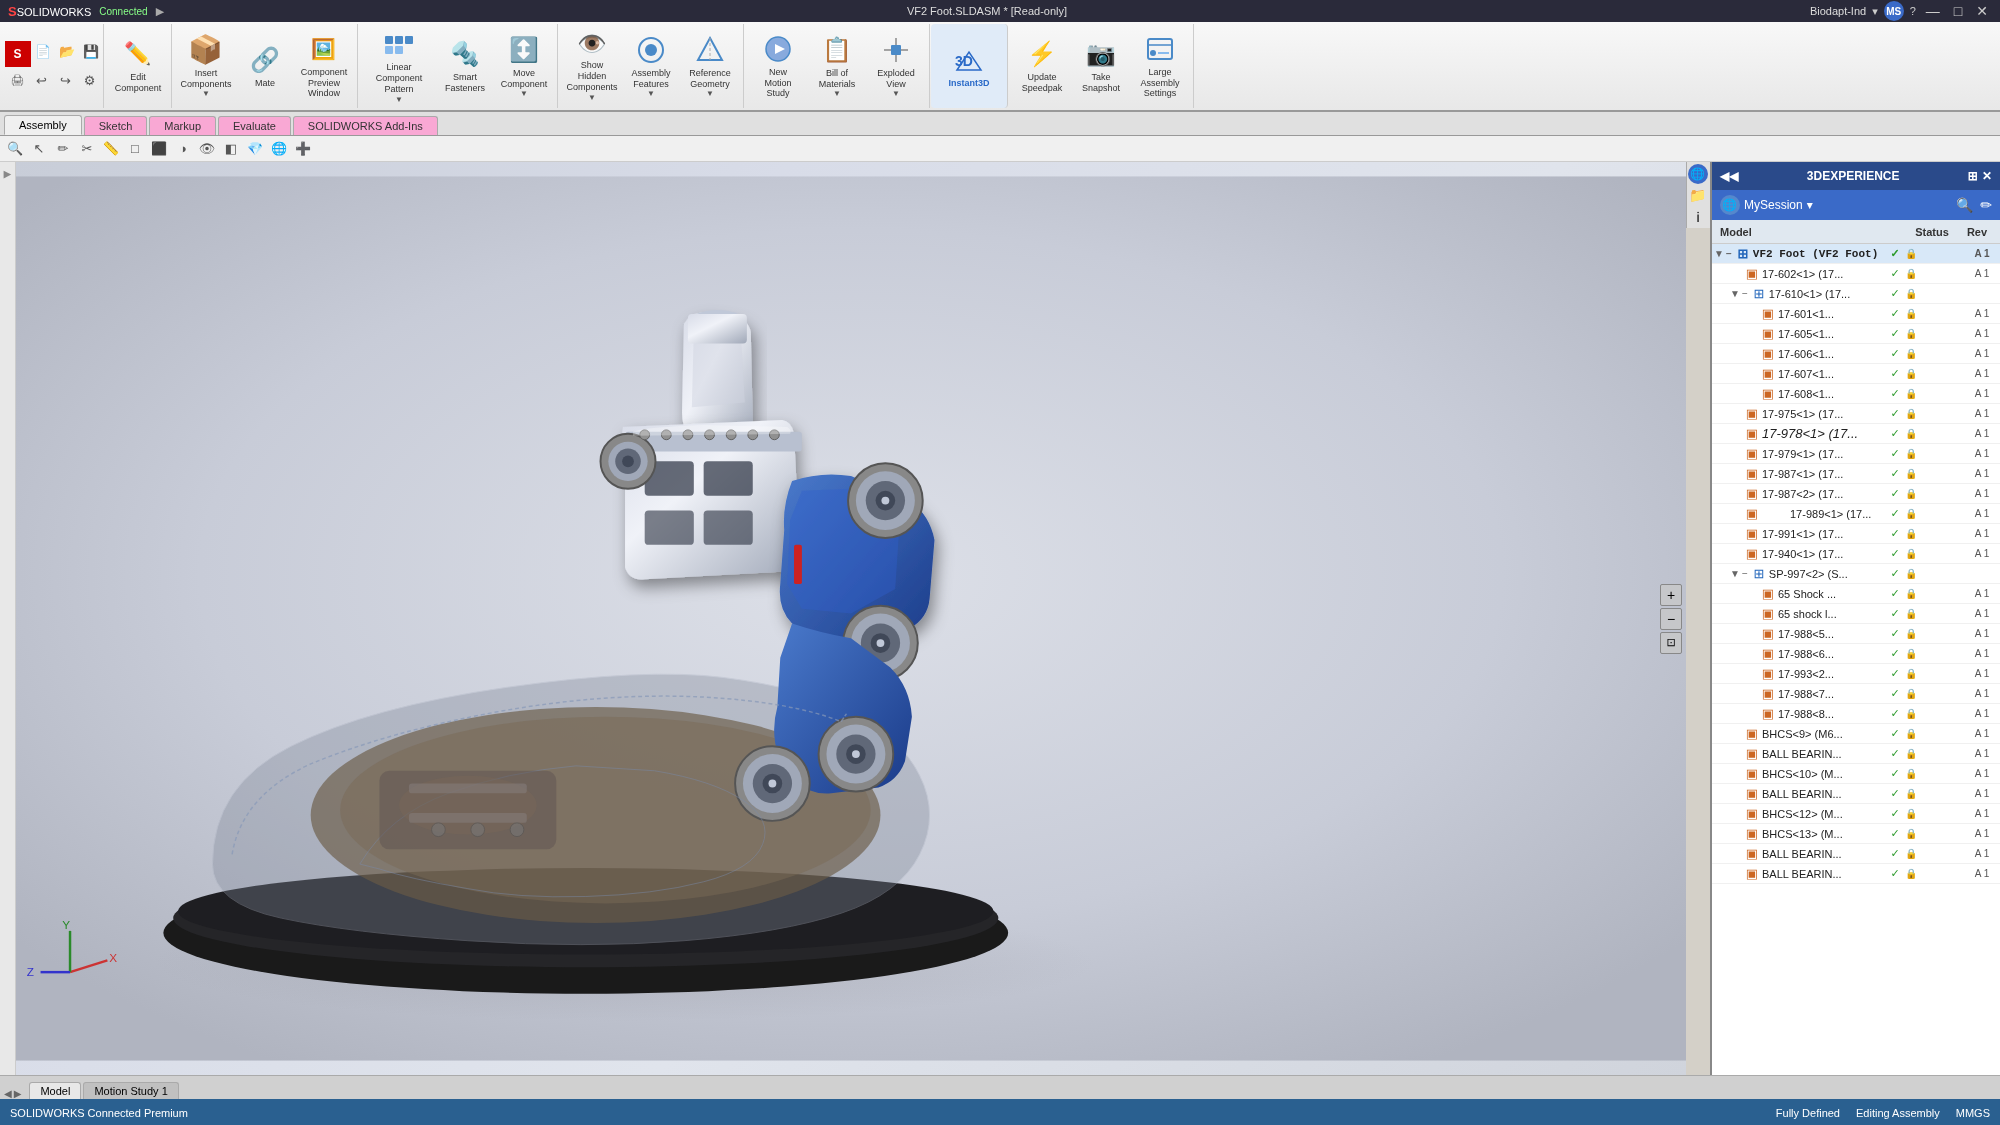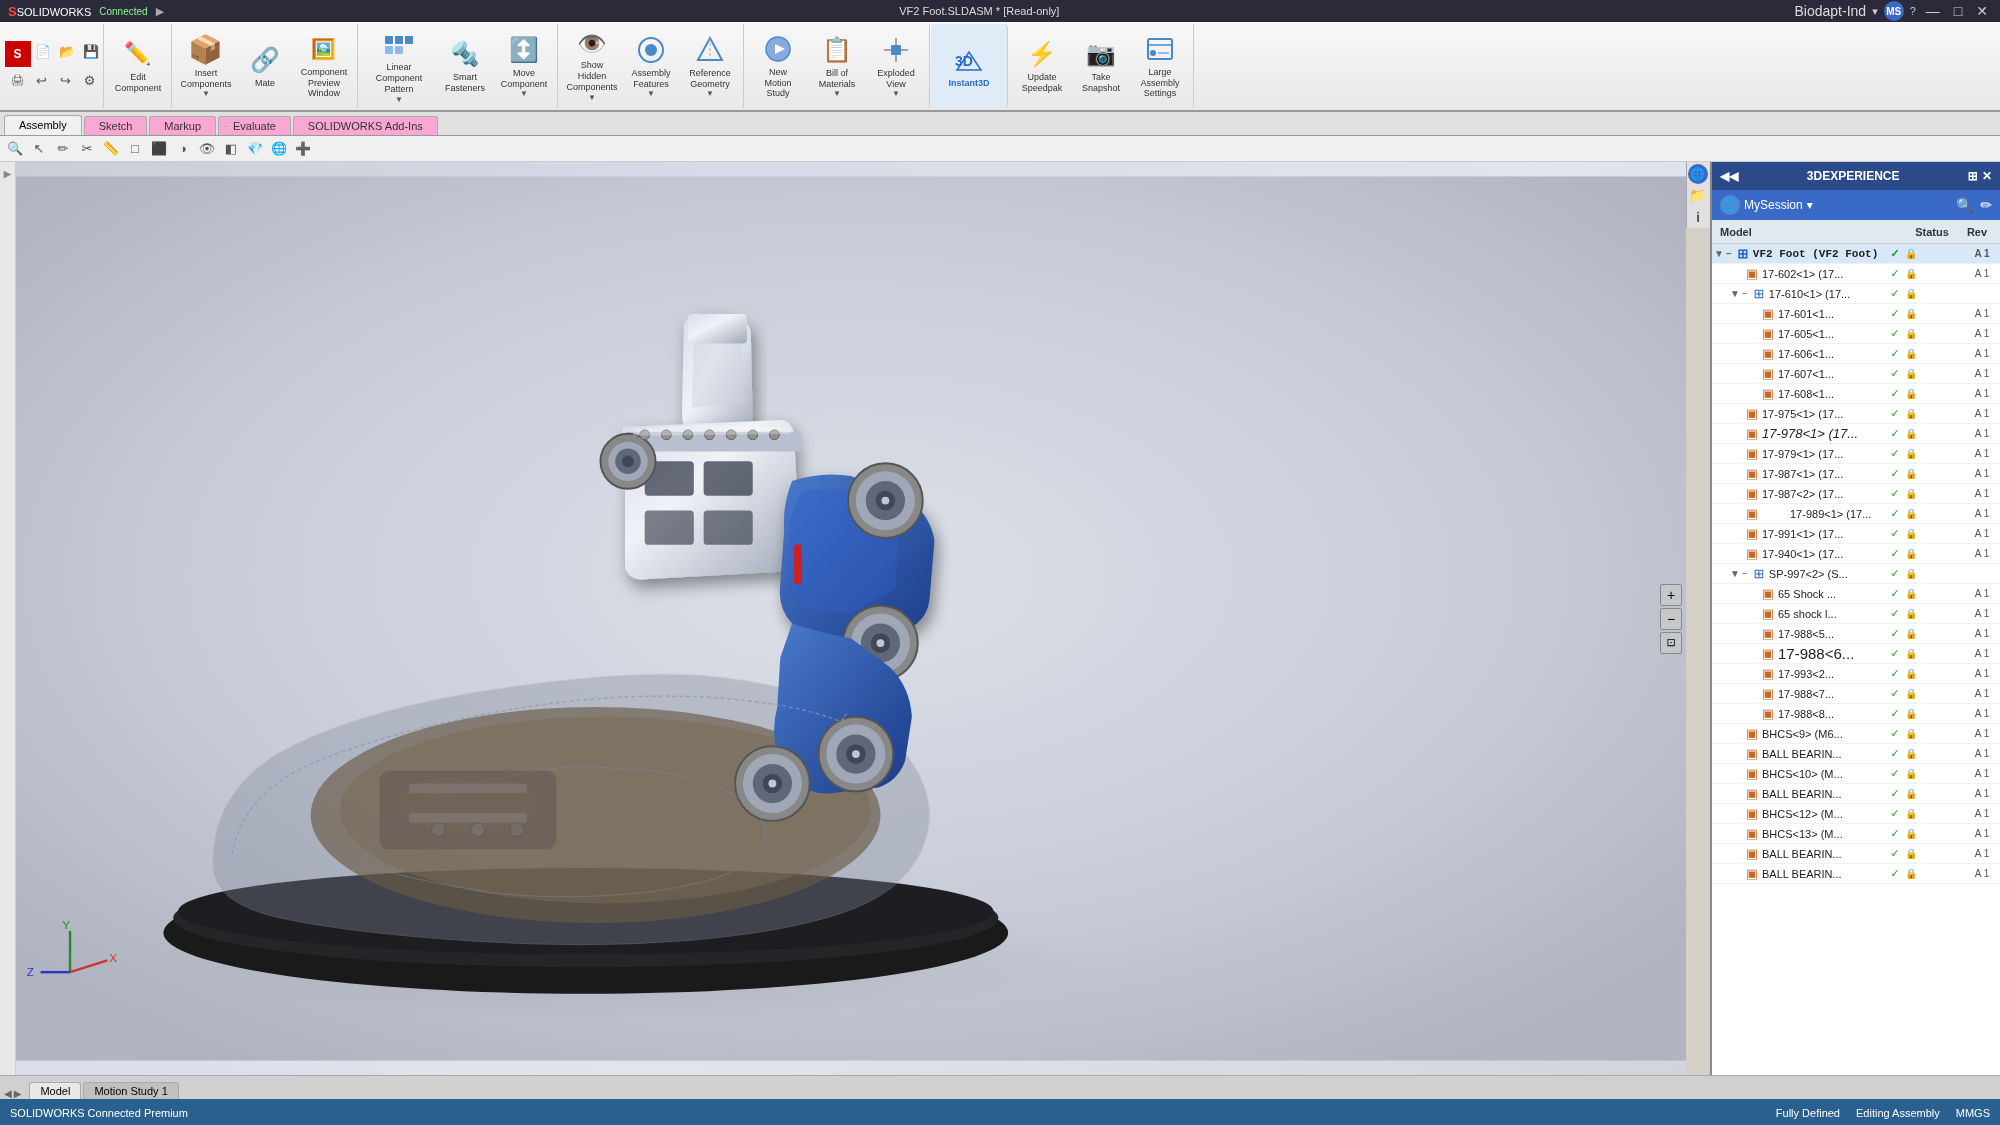--- a/index.html
+++ b/index.html
@@ -321,21 +321,21 @@
 <div id="sw-header">
   <div id="sw-header-left">
     <span>
       <span class="sw-red">S</span><span class="sw-text">SOLIDWORKS</span>
     </span>
     <span class="sw-connected">Connected</span>
     <span style="color:#aaa; cursor:pointer;">▶</span>
   </div>
   <div id="sw-header-center">VF2 Foot.SLDASM * [Read-only]</div>
   <div id="sw-header-right">
-    <span style="color:#ddd; font-size:14px;">Biodapt-Ind</span>
+    <span style="color:#ddd; font-size:11px;">Biodapt-Ind</span>
     <span style="color:#ccc;">▾</span>
     <div style="width:20px;height:20px;background:#3a6ac8;border-radius:50%;display:flex;align-items:center;justify-content:center;color:white;font-size:10px;font-weight:bold;">MS</div>
     <span style="color:#ccc;">?</span>
     <span class="title-btn">—</span>
     <span class="title-btn">□</span>
     <span class="title-btn">✕</span>
   </div>
 </div>
 
 <div id="toolbar">
@@ -882,21 +882,21 @@
           <span class="tree-icon" style="color:#cc6622; font-size:13px;">▣</span>
           <span class="tree-label" style="font-size:11px; flex:1;">17-988&lt;5...</span>
           <span class="tree-status" style="color:#2a9a2a; font-size:11px; width:18px;">✓</span>
           <span class="tree-lock" style="color:#888; font-size:10px;">🔒</span>
           <span class="tree-rev">A 1</span>
         </div>
         <div class="tree-item">
           <span class="tree-indent" style="display:inline-block; width:32px;"></span>
           <span class="tree-expand"> </span>
           <span class="tree-icon" style="color:#cc6622; font-size:13px;">▣</span>
-          <span class="tree-label" style="font-size:15px; flex:1;">17-988&lt;6...</span>
+          <span class="tree-label" style="font-size:11px; flex:1;">17-988&lt;6...</span>
           <span class="tree-status" style="color:#2a9a2a; font-size:11px; width:18px;">✓</span>
           <span class="tree-lock" style="color:#888; font-size:10px;">🔒</span>
           <span class="tree-rev">A 1</span>
         </div>
         <div class="tree-item">
           <span class="tree-indent" style="display:inline-block; width:32px;"></span>
           <span class="tree-expand"> </span>
           <span class="tree-icon" style="color:#cc6622; font-size:13px;">▣</span>
           <span class="tree-label" style="font-size:11px; flex:1;">17-993&lt;2...</span>
           <span class="tree-status" style="color:#2a9a2a; font-size:11px; width:18px;">✓</span>

